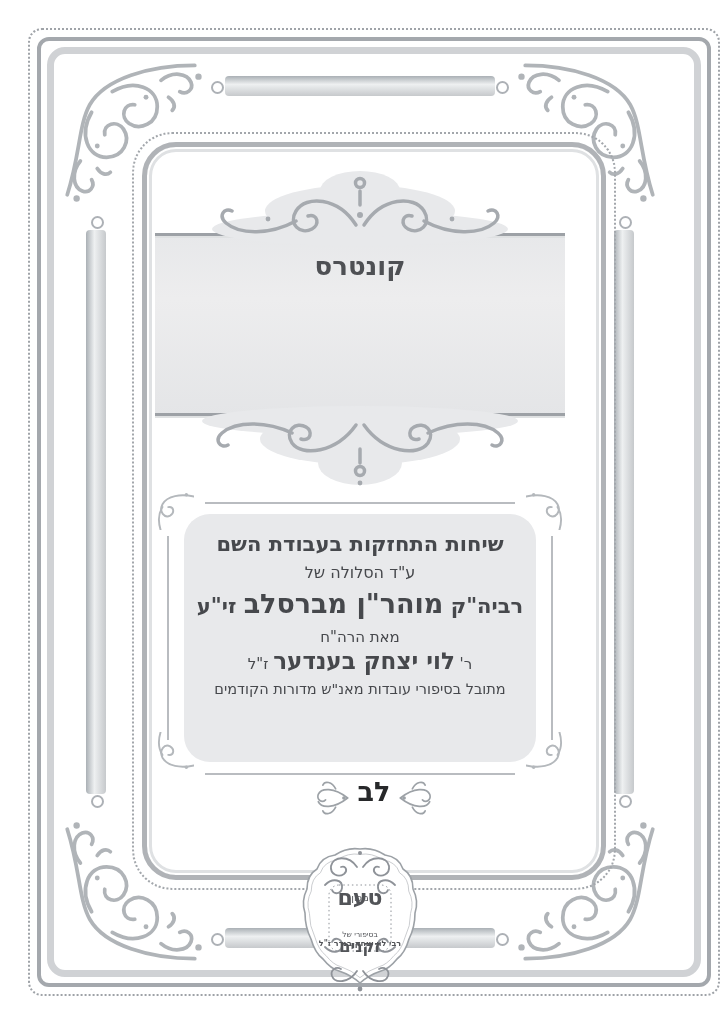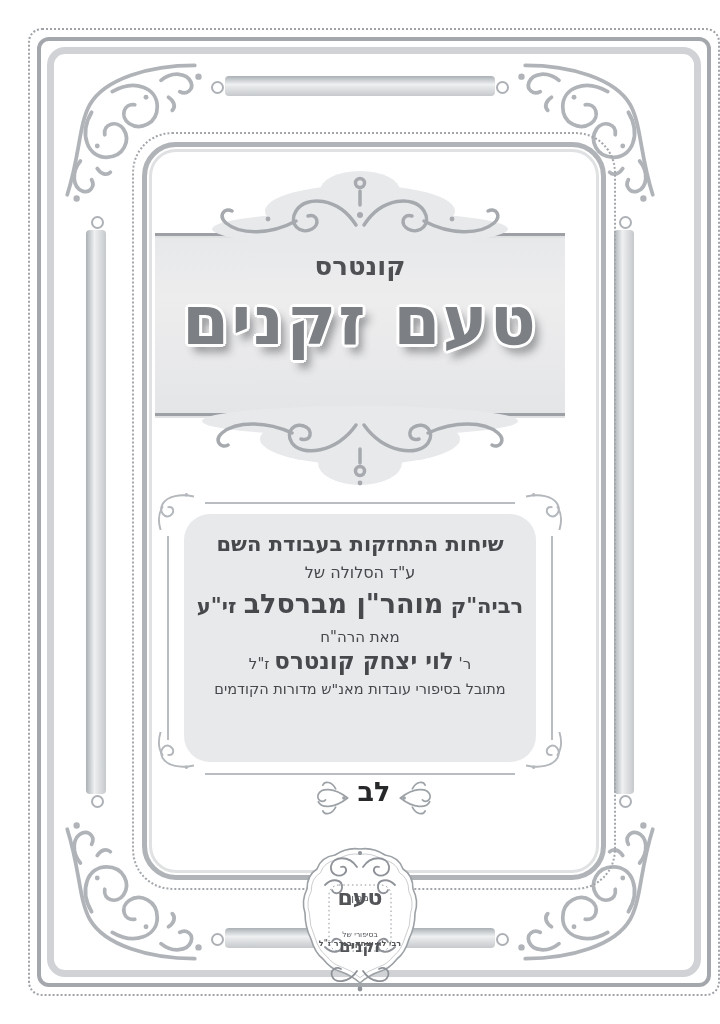--- a/index.html
+++ b/index.html
@@ -208,21 +208,20 @@
     <div class="banner-rule t r"></div>
     <div class="banner-rule b l"></div>
     <div class="banner-rule b r"></div>
     <svg class="crest">
         <use href="#crestOrn"></use>
       </svg>
     <svg class="pendant">
         <use href="#pendantOrn"></use>
       </svg>
     <div class="kuntres">קונטרס</div>
-    <div class="main-title">טעם זקנים</div>
   </div>
 
   <div class="subrule h sub-top"></div>
   <div class="subrule h sub-bottom"></div>
   <div class="subrule v sub-left"></div>
   <div class="subrule v sub-right"></div>
   <svg class="subcurl tl">
       <use href="#boxCurl"></use>
     </svg>
   <svg class="subcurl tr">
@@ -239,21 +238,21 @@
     <div class="sb-l1">שיחות התחזקות בעבודת השם</div>
     <div class="sb-l2">ע"ד הסלולה של</div>
     <div class="sb-l3">
       <span>רביה"ק</span>
       <span class="big">מוהר"ן מברסלב</span>
       <span>זי"ע</span>
     </div>
     <div class="sb-l4">מאת הרה"ח</div>
     <div class="sb-l5">
       <span>ר'</span>
-      <span class="big">לוי יצחק קונטרס</span>
+      <span class="big">לוי יצחק בענדער</span>
       <span>ז"ל</span>
     </div>
     <div class="sb-l6">מתובל בסיפורי עובדות מאנ"ש מדורות הקודמים</div>
   </div>
 
   <div class="pagenum-row">
     <svg class="pn-fl">
         <use href="#pnFlourish"></use>
       </svg>
     <span class="pagenum">לב</span>

